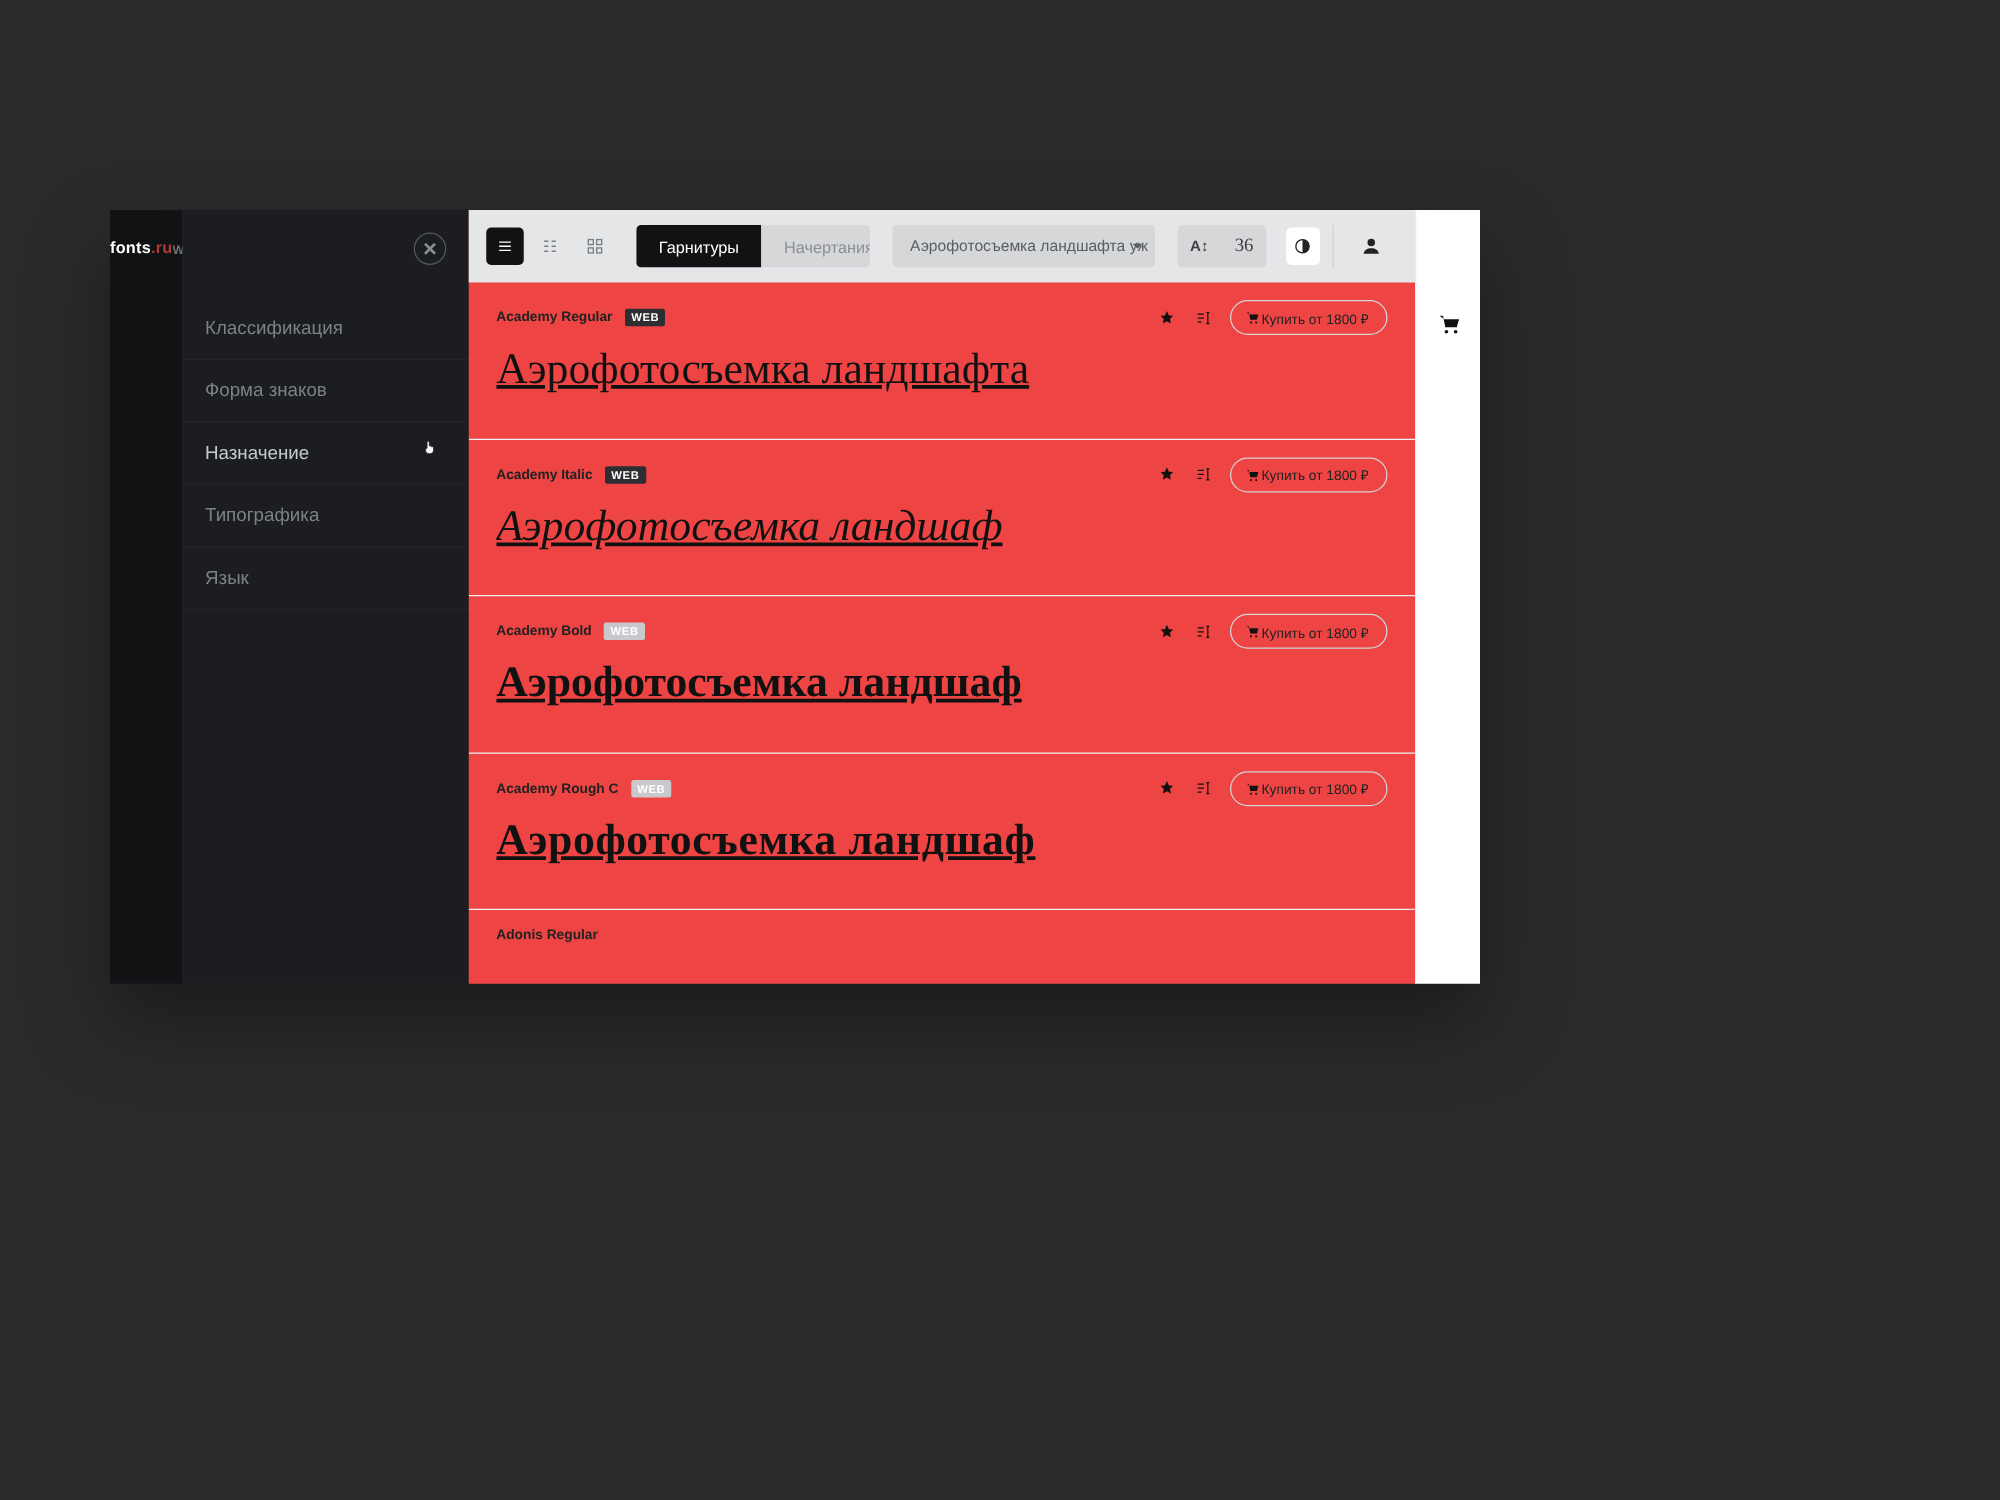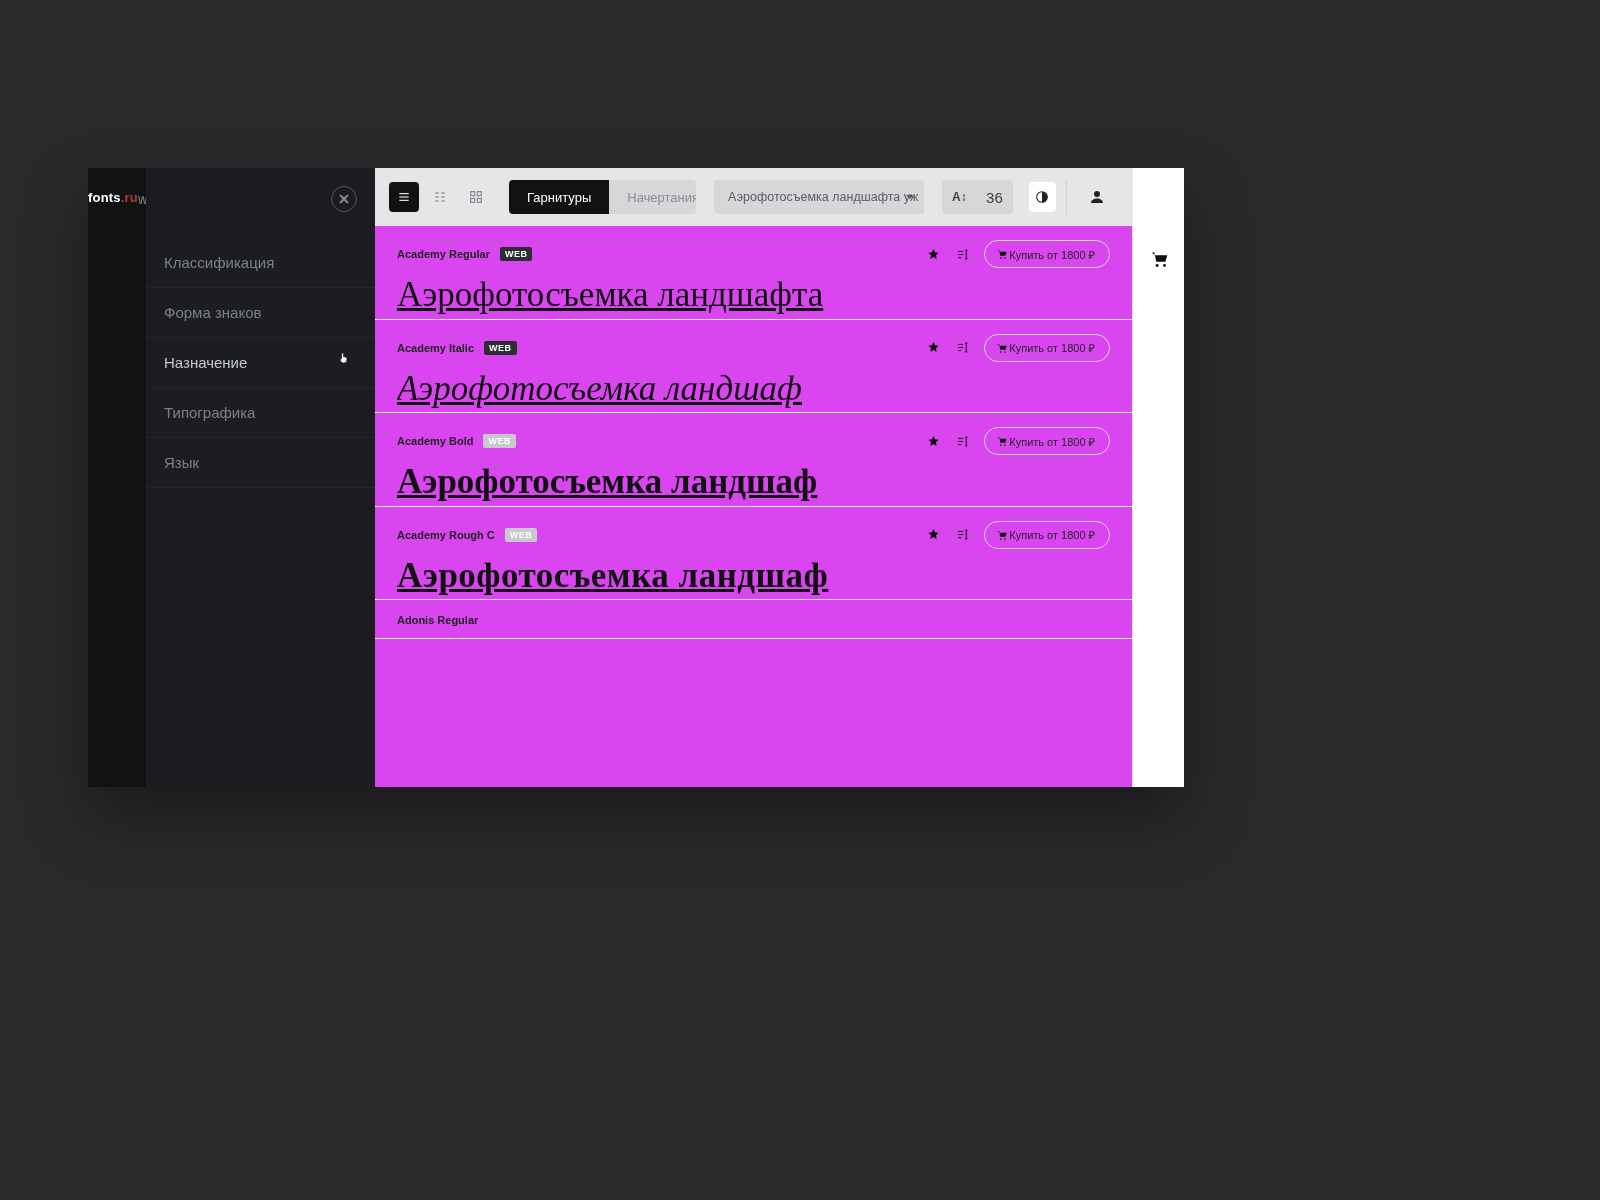--- a/index.html
+++ b/index.html
@@ -76,21 +76,21 @@
     position:relative;
   }
   .side-item.hover { color:#c6c9ce; }
   .side-item .hand {
     position:absolute; right:24px; top:12px;
     color:#e5e7ea; font-size:14px;
   }
   
   .main {
     flex: 1;
-    background: #d946ef;
+    background: #ef4444;
     display:flex;
     flex-direction:column;
     min-width:0;
     position:relative;
   }
   .toolbar {
     height: 58px;
     background: #e4e6e8;
     display:flex;
     align-items:center;
@@ -149,37 +149,37 @@
   .sizectl {
     margin-left:8px;
     height:34px;
     background:#d5d7d9;
     border-radius:4px;
     display:flex; align-items:center;
     padding:0 10px;
     gap:8px;
   }
   .sizectl .aicon { font-size:12px; color:#3d3f43; font-weight:600;}
-  .sizectl .num { font-size:15px; color:#3d3f43; width:28px; text-align:right;}
+  .sizectl .num { font-size:15px; color:#3d3f43; width:28px; text-align:right;font-family:Liberation Serif, serif;}
   .contrastbtn {
     width:30px; height:30px; border-radius:4px; background:#fff;
     margin-left:6px;
     display:flex; align-items:center; justify-content:center;
     cursor:pointer;
   }
   .contrastbtn svg { width:16px; height:16px;}
   .sep { width:1px; height:34px; background:#cfd1d4; margin-left:auto;}
   .usericon {
     width:46px; height:58px;
     display:flex; align-items:center; justify-content:center;
     cursor:pointer;
   }
   .font-list { flex:1; overflow:hidden; }
   .font-row {
-    padding: 14px 22px 4px 22px;
+    padding: 14px 22px 36px 22px;
     border-bottom: 1px solid #efefef;
   }
   .row-head {
     display:flex; align-items:center; gap:10px;
     margin-bottom:8px;
   }
   .fontname { font-size:11px; font-weight:700; color:#222; }
   .badge {
     font-size:9px; font-weight:700; letter-spacing:.5px;
     padding:2px 5px; border-radius:2px;

